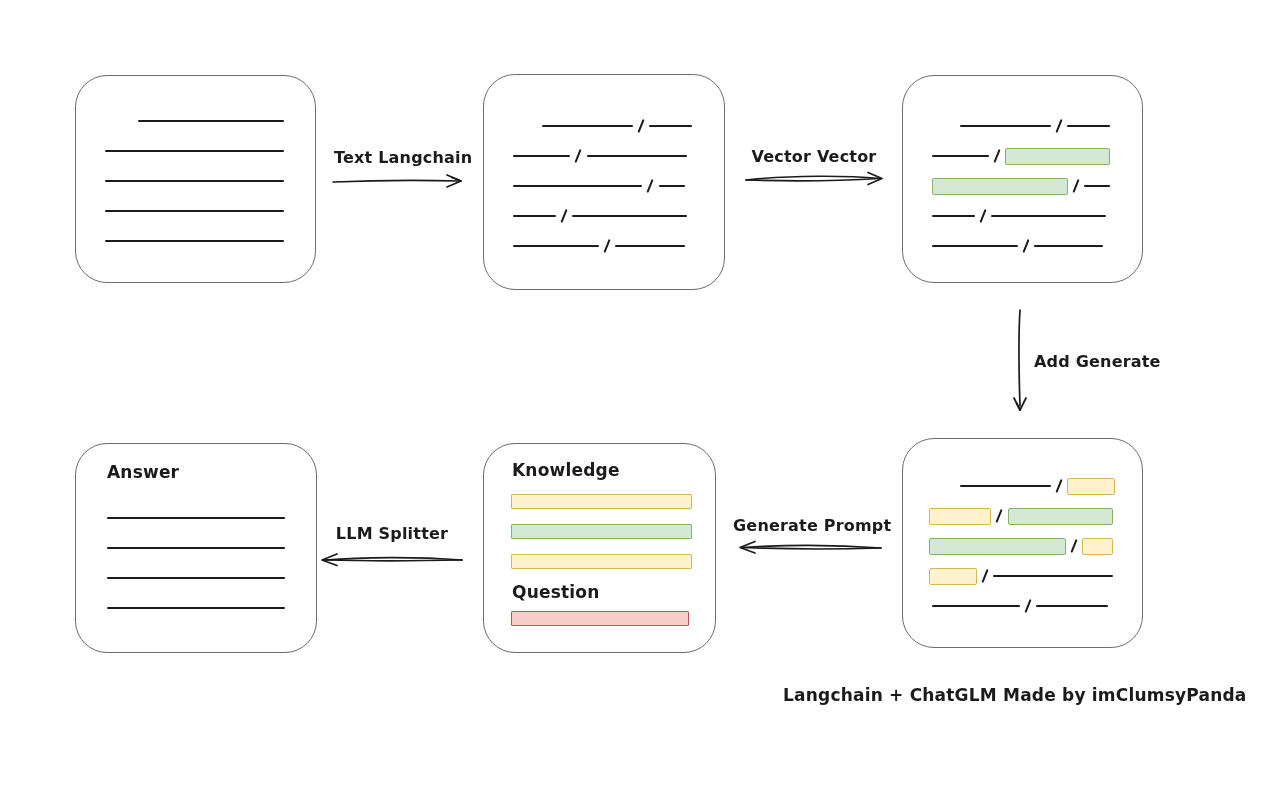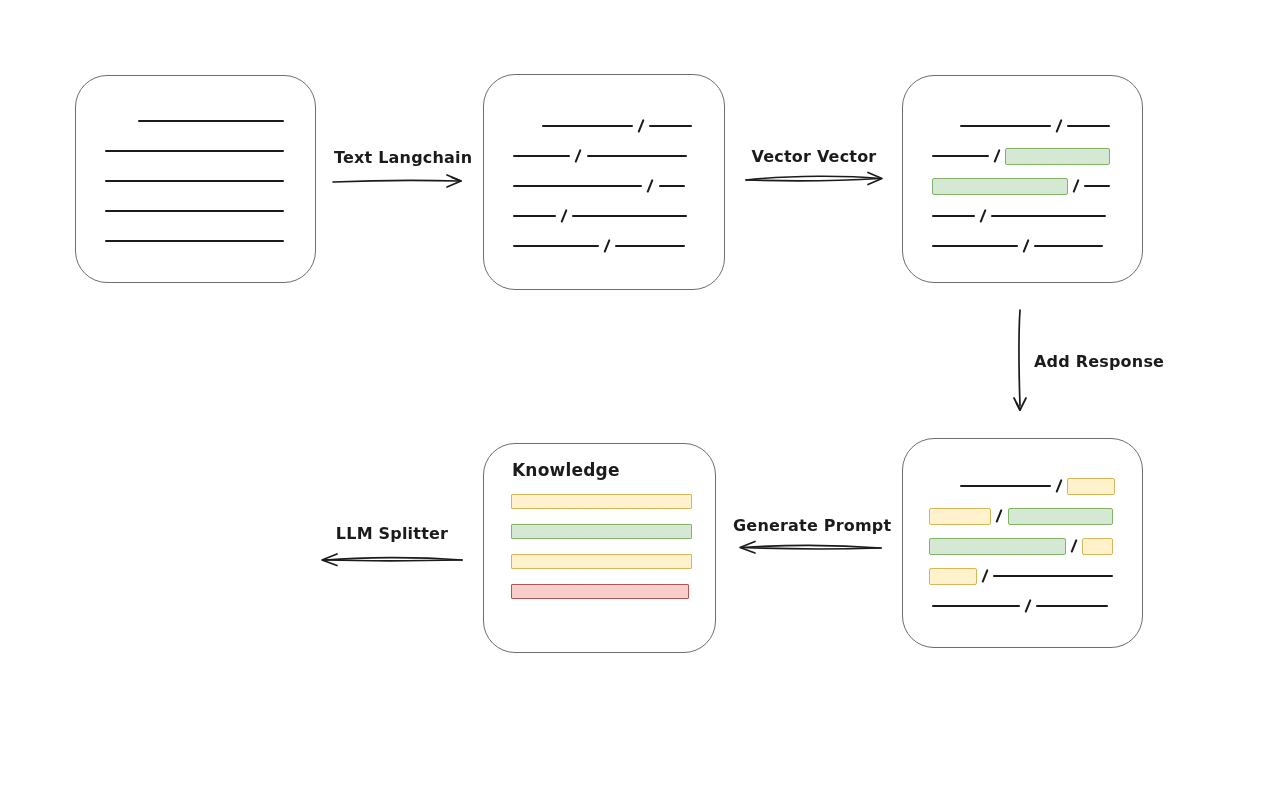--- a/index.html
+++ b/index.html
@@ -143,21 +143,21 @@
         </div>
         <div class="seg-row">
           <div class="seg-gap" style="width: 12%;"></div>
           <div class="seg-line" style="width: 36%;"></div>
           <div class="seg-slash"></div>
           <div class="seg-line" style="width: 29%;"></div>
         </div>
       </div>
   </div>
 
-  <div class="label" style="left:1034px;top:352px;text-align:left;">Add Response</div>
+  <div class="label" style="left:1034px;top:352px;text-align:left;">Add Generate</div>
   <svg class="arrow" style="left:1007px;top:306px;" width="26" height="112" viewBox="0 0 26 112">
     <path d="M13 4 C 11 35, 12 70, 13 100"></path>
     <path d="M7 92 L13 104 L19 92"></path>
     <path d="M9.5 97 L13 104"></path>
   </svg>
 
   <div class="box" style="left:902px;top:438px;width:241px;height:210px;">
     <div class="rows" style="padding-top:32px;">
         <div class="seg-row">
           <div class="seg-gap" style="width: 24%;"></div>
@@ -199,27 +199,50 @@
     <path d="M22 3.5 L7 9.5 L22 15"></path>
   </svg>
 
   <div class="box" style="left:483px;top:443px;width:233px;height:210px;">
     <div class="box-title" style="margin:16px 0 14px 28px;">Knowledge</div>
     <div class="bars" style="margin:13px 23px 0 27px;">
         <div class="bar yellow"></div>
         <div class="bar green"></div>
         <div class="bar yellow"></div>
       </div>
+    <div class="box-title" style="margin:-2px 0 0 28px;">Question</div>
     <div class="bars" style="margin:9px 26px 0 27px;">
         <div class="bar red"></div>
       </div>
   </div>
 
   <div class="label" style="left:326px;top:524px;width:132px;">LLM Splitter</div>
   <svg class="arrow" style="left:316px;top:550px;" width="150" height="20" viewBox="0 0 150 20">
     <path d="M146 10 C 100 6.5, 46 7, 9 10"></path>
     <path d="M146 10 C 100 11, 46 11, 9 10"></path>
     <path d="M21 4 L6 10 L21 15.5"></path>
   </svg>
 
-
+  <div class="box" style="left:75px;top:443px;width:242px;height:210px;">
+    <div class="box-title" style="margin:18px 0 0 31px;">Answer</div>
+    <div class="rows" style="padding-top:21px;">
+        <div class="seg-row">
+          <div class="seg-gap" style="width: 13%;"></div>
+          <div class="seg-line" style="width: 74%;"></div>
+        </div>
+        <div class="seg-row">
+          <div class="seg-gap" style="width: 13%;"></div>
+          <div class="seg-line" style="width: 74%;"></div>
+        </div>
+        <div class="seg-row">
+          <div class="seg-gap" style="width: 13%;"></div>
+          <div class="seg-line" style="width: 74%;"></div>
+        </div>
+        <div class="seg-row">
+          <div class="seg-gap" style="width: 13%;"></div>
+          <div class="seg-line" style="width: 74%;"></div>
+        </div>
+      </div>
+  </div>
+
+  <div class="caption" style="left:783px;top:685px;">Langchain + ChatGLM Made by imClumsyPanda</div>
 
 </div>
 
 </body></html>

